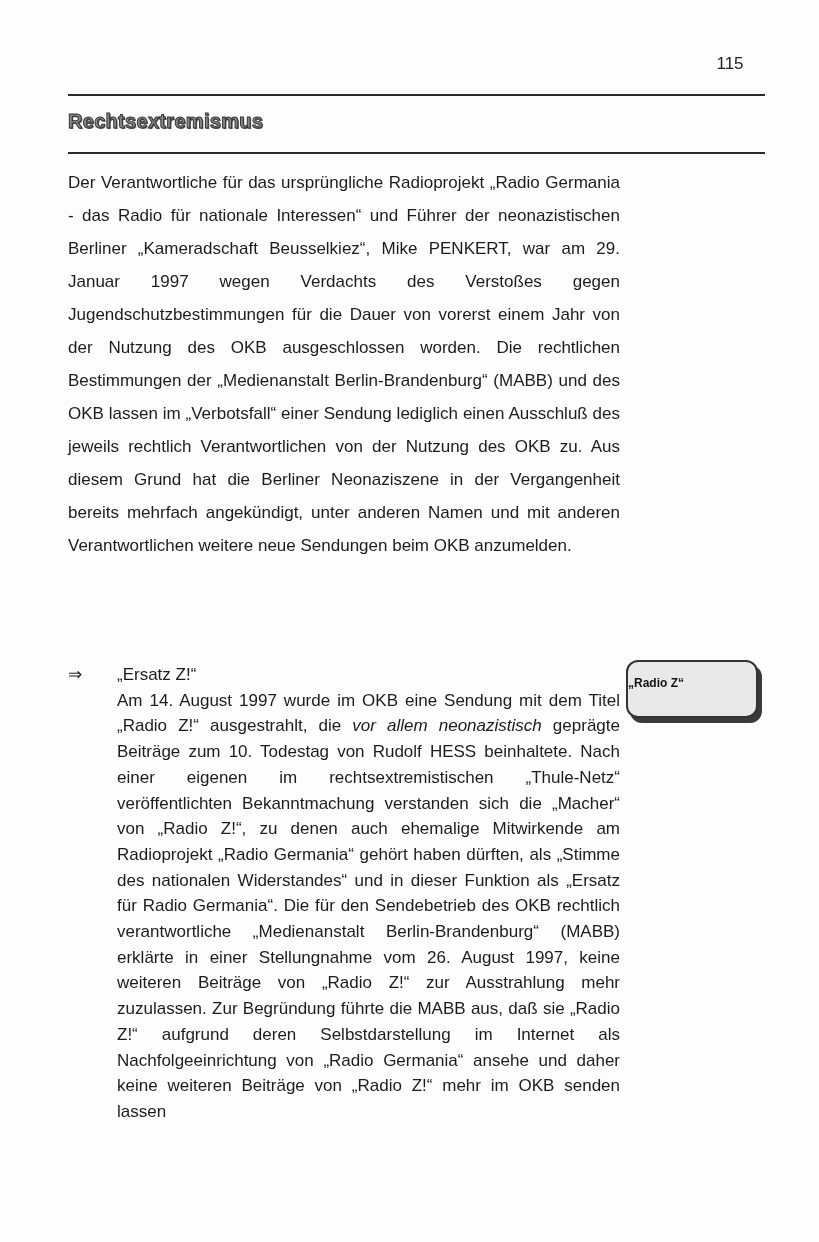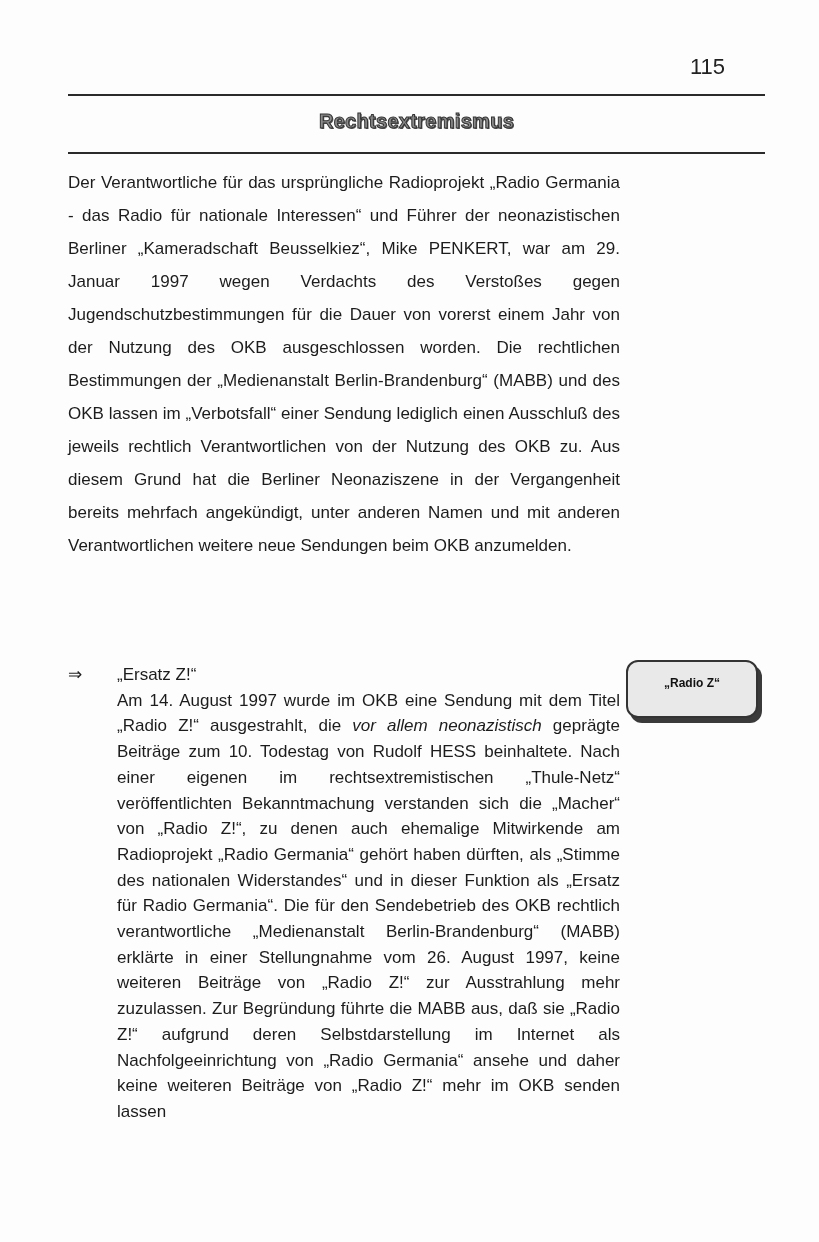--- a/index.html
+++ b/index.html
@@ -1,28 +1,28 @@
 <!DOCTYPE html>
 <html><head>
 <meta charset="utf-8">
 <style>
   html, body { margin:0; padding:0; }
   body {
     width:819px; height:1242px; background:#fdfdfd; position:relative; overflow:hidden;
     font-family:"Liberation Sans", sans-serif; color:#1c1c1c;
   }
   .page-number {
-    position:absolute; top:54px; left:690px; width:80px; text-align:left;
-    font-size:22px; color:#222;
+    position:absolute; top:54px; left:690px; width:80px; text-align:center;
+    font-size:17px; color:#222;
   }
   .rule { position:absolute; left:68px; width:697px; height:2px; background:#2a2a2a; }
   .rule.top { top:94px; }
   .rule.bottom { top:152px; }
   .chapter-title {
-    position:absolute; top:110px; left:68px; width:697px; text-align:center;
+    position:absolute; top:110px; left:68px; width:697px; text-align:left;
     font-size:20px; font-weight:bold; color:#8a8a8a; letter-spacing:0.3px;
     -webkit-text-stroke:1px #333;
     text-shadow:1px 1px 0 #555;
   }
   .body-text {
     position:absolute; left:68px; top:166px; width:552px;
     font-size:17px; line-height:33px; text-align:justify;
   }
   .body-text p { margin:0; }
   .bullet-section { position:absolute; left:68px; top:662px; width:552px; }
@@ -30,21 +30,21 @@
   .bullet-body {
     position:absolute; left:49px; top:0; width:503px;
     font-size:17px; line-height:25.7px; text-align:justify;
   }
   .bullet-body p { margin:0; }
   .bullet-heading { display:block; }
   .margin-box {
     position:absolute; left:626px; top:660px; width:132px; height:58px;
     border:2px solid #333; border-radius:12px; background:#e9e9e9;
     box-shadow:4px 5px 0 #3a3a3a;
-    display:flex; align-items:flex-start; justify-content:center;
+    display:flex; align-items:flex-start; justify-content:flex-start;
     font-size:12px; font-weight:bold; color:#111; padding-top:14px; box-sizing:border-box;
   }
   em { font-style:italic; }
 </style>
 </head>
 <body>
 
 <div class="page-number">115</div>
 <div class="rule top"></div>
 <div class="chapter-title">Rechtsextremismus</div>

